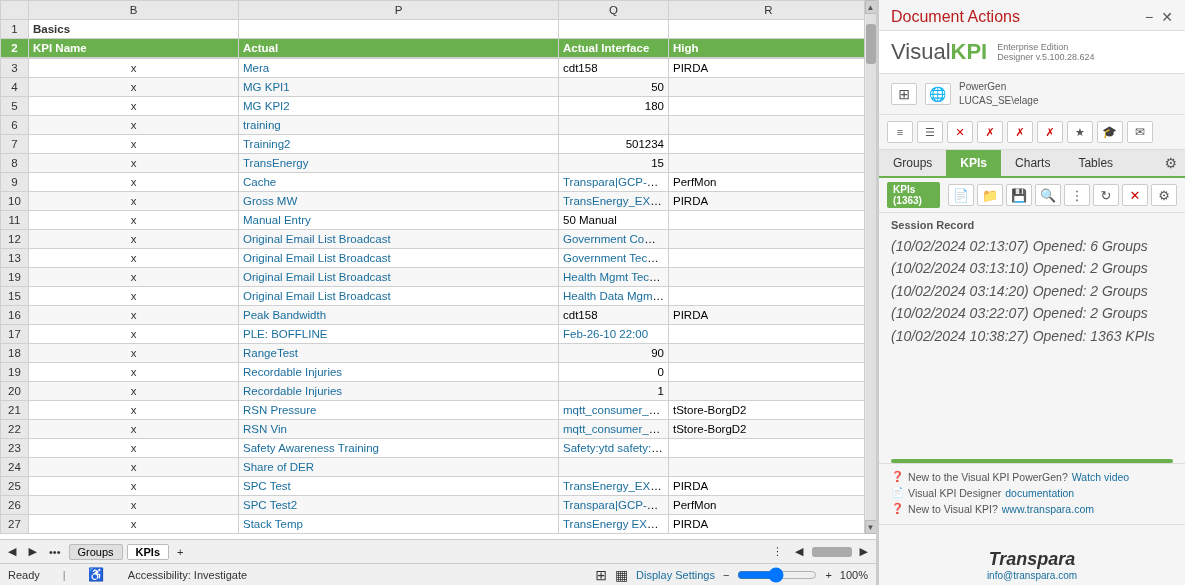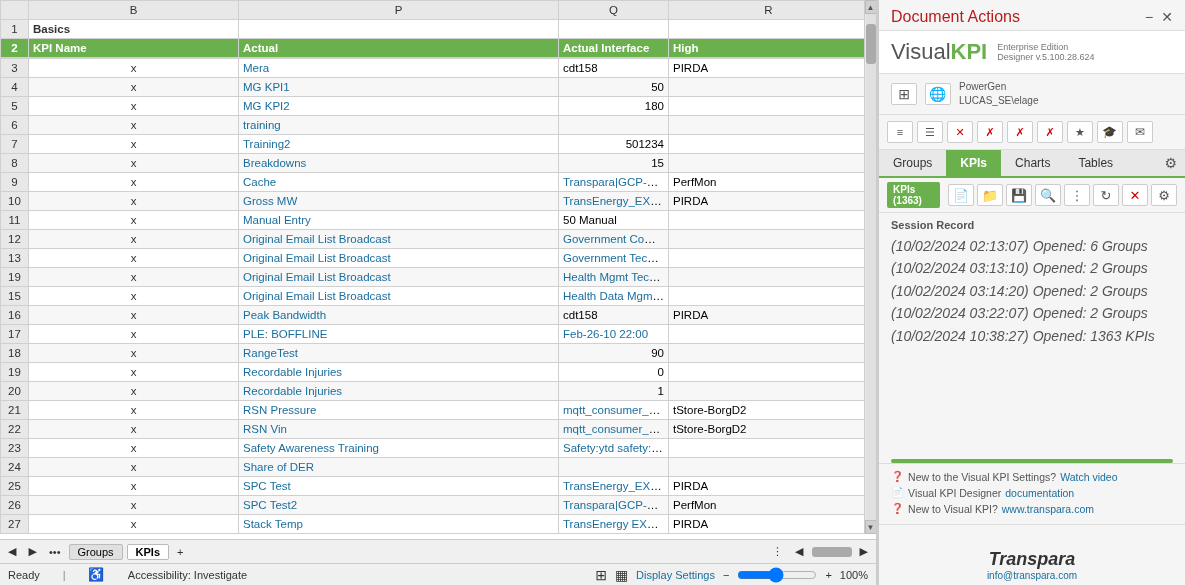--- a/index.html
+++ b/index.html
@@ -459,21 +459,21 @@
                   <td class="row-header">7</td>
                   <td style="text-align: center; color: rgb(51, 51, 51);">x</td>
                   <td><a href="#" class="kpi-name-link">Training2</a></td>
                   <td style="text-align: right;">501234</td>
                   <td></td>
                   <td></td>
                 </tr>
                 <tr style="background: rgb(247, 247, 247);">
                   <td class="row-header">8</td>
                   <td style="text-align: center; color: rgb(51, 51, 51);">x</td>
-                  <td><a href="#" class="kpi-name-link">Breakdowns</a></td>
+                  <td><a href="#" class="kpi-name-link">TransEnergy</a></td>
                   <td style="text-align: right;">15</td>
                   <td></td>
                   <td></td>
                 </tr>
                 <tr style="background: rgb(255, 255, 255);">
                   <td class="row-header">9</td>
                   <td style="text-align: center; color: rgb(51, 51, 51);">x</td>
                   <td><a href="#" class="kpi-name-link">Cache</a></td>
                   <td><a href="#" class="kpi-name-link">Transpara|GCP-VKPI-DEVELO|Cache|Duration</a></td>
                   <td>PerfMon</td>
@@ -742,21 +742,21 @@
         <div class="session-entry">(10/02/2024 03:22:07) Opened: 2 Groups</div>
         <div class="session-entry">(10/02/2024 10:38:27) Opened: 1363 KPIs</div>
       </div>
   </div>
 
   <div class="green-bar" style="margin:0 12px;"></div>
 
   <div class="help-section">
     <div class="help-row">
       <span>❓</span>
-      <span>New to the Visual KPI Settings?</span>
+      <span>New to the Visual KPI PowerGen?</span>
       <a class="help-link">Watch video</a>
     </div>
     <div class="help-row">
       <span>📄</span>
       <span>Visual KPI Designer</span>
       <a class="help-link">documentation</a>
     </div>
     <div class="help-row">
       <span>❓</span>
       <span>New to Visual KPI?</span>

